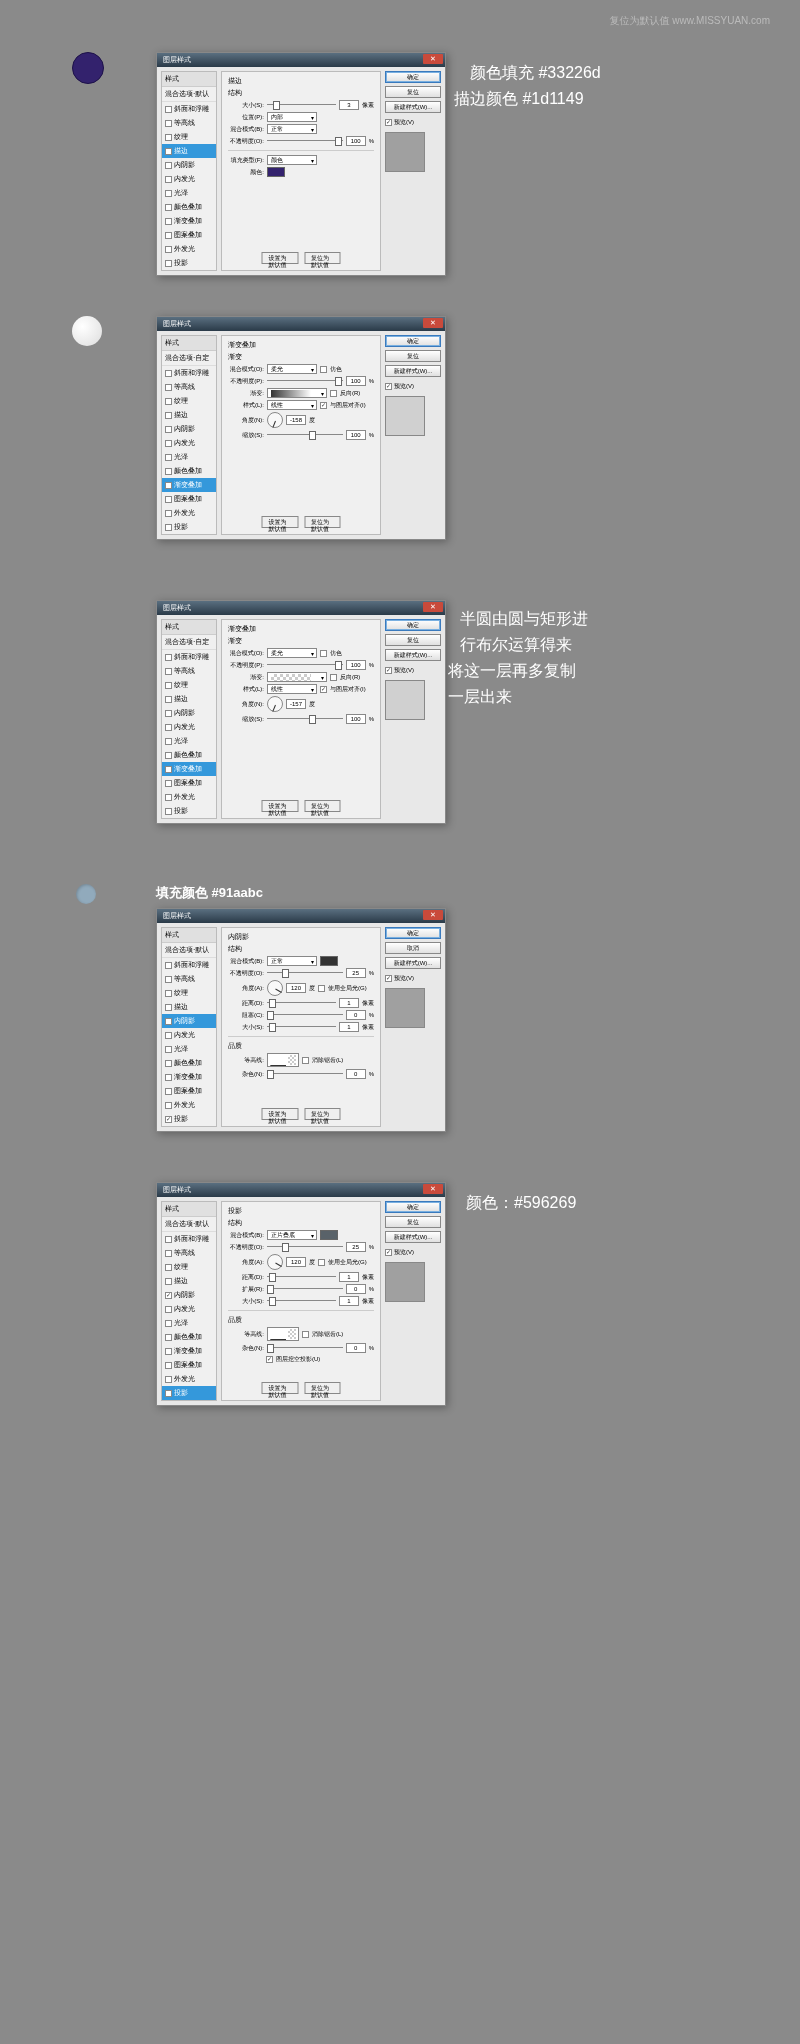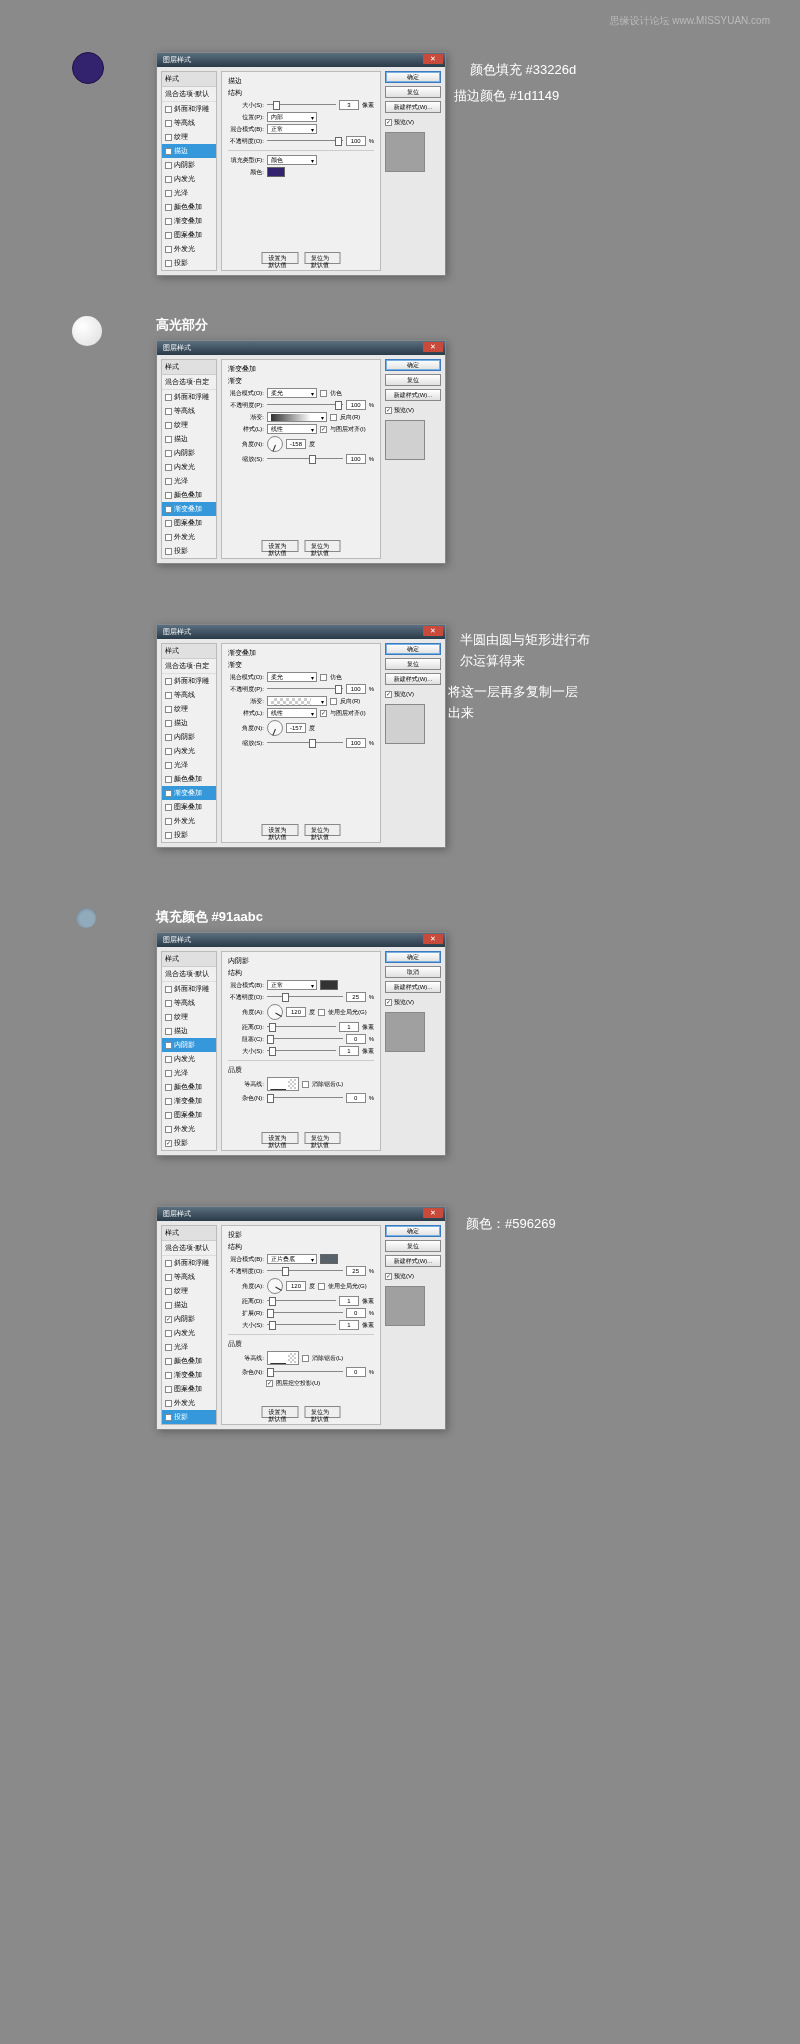--- a/index.html
+++ b/index.html
@@ -3,21 +3,21 @@
 <meta charset="utf-8">
 <style>
 *{box-sizing:border-box;margin:0;padding:0;font-family:"Microsoft YaHei","SimSun",sans-serif}
 body{background:#8a8a8a;width:800px;padding:10px 0 40px}
 .watermark{text-align:right;padding:4px 30px;font-size:10px;color:#bbb}
 .section{position:relative;margin:20px 0 40px}
 .circle{position:absolute;border-radius:50%}
 .c-purple{width:32px;height:32px;background:#33226d;left:72px;top:0;border:1px solid #1d1149}
 .c-grad{width:30px;height:30px;background:radial-gradient(circle at 35% 35%,#fff,#ddd);left:72px;top:0}
 .c-blue{width:20px;height:20px;background:#91aabc;left:76px;top:0;box-shadow:inset 1px 1px 3px rgba(0,0,0,.2)}
-.annot{position:absolute;font-size:13px;color:#fff;line-height:1.6}
+.annot{position:absolute;font-size:16px;color:#fff;line-height:1.6}
 .dlg{background:#e8e8e8;border:1px solid #888;width:290px;margin-left:156px;font-size:7px;box-shadow:2px 2px 8px rgba(0,0,0,.3)}
 .titlebar{background:linear-gradient(#5a6f80,#2a3a48);height:14px;position:relative;padding:2px 6px;color:#fff;font-size:7px}
 .closex{position:absolute;right:2px;top:1px;width:20px;height:10px;background:#c94a3b;color:#fff;text-align:center;line-height:10px;font-size:7px;border-radius:1px}
 .dlg-body{display:flex;padding:4px;gap:4px}
 .styles{width:56px;border:1px solid #bbb;background:#f0f0f0}
 .styles-h{background:#e0e0e0;padding:2px 3px;border-bottom:1px solid #ccc;font-size:7px}
 .styles-sub{padding:2px 3px;font-size:7px;border-bottom:1px solid #ddd}
 .srow{padding:2px 3px;font-size:7px;display:flex;align-items:center;gap:2px}
 .srow.sel{background:#3498db;color:#fff}
 .cb{width:7px;height:7px;border:1px solid #888;background:#fff;display:inline-block;flex-shrink:0}
@@ -52,21 +52,21 @@
 .preview.light{background:#d0d0d0}
 .cnt{width:32px;height:14px;border:1px solid #888;background:#fff;display:inline-block;position:relative}
 .cnt::before{content:"";position:absolute;left:2px;right:12px;top:11px;bottom:1px;border-top:1px solid #333;border-top-left-radius:10px 8px}
 .cnt::after{content:"";position:absolute;right:2px;width:8px;top:1px;bottom:1px;background:repeating-conic-gradient(#ccc 0 25%,#fff 0 50%) 0 0/4px 4px}
 .hr{border-top:1px solid #ccc;margin:4px 0}
 .section-title{color:#fff;font-size:13px;font-weight:bold;margin:0 0 6px 156px}
 </style>
 </head>
 <body>
 
-<div class="watermark">思缘设计论坛 www.MISSYUAN.com</div>
+<div class="watermark">复位为默认值 www.MISSYUAN.com</div>
 
 <div class="section">
 <div class="circle c-purple"></div>
 <div class="annot" style="left:470px;top:8px">颜色填充 #33226d</div>
 <div class="annot" style="left:454px;top:34px">描边颜色 #1d1149</div>
 <div class="dlg">
   <div class="titlebar"><span>图层样式</span><span class="closex">✕</span></div>
   <div class="dlg-body">
     <div class="styles">
       <div class="styles-h">样式</div>
@@ -166,21 +166,20 @@
             <span>预览(V)</span>
           </div>
       <div class="preview"></div>
     </div>
   </div>
 </div>
 </div>
 
 <div class="section">
 <div class="circle c-grad"></div>
-<div class="section-title" style="margin-top:28px">高光部分</div>
 <div class="dlg">
   <div class="titlebar"><span>图层样式</span><span class="closex">✕</span></div>
   <div class="dlg-body">
     <div class="styles">
       <div class="styles-h">样式</div>
       <div class="styles-sub">混合选项·自定</div>
       <div class="srow">
             <span class="cb"></span>
             <span>斜面和浮雕</span>
           </div>

